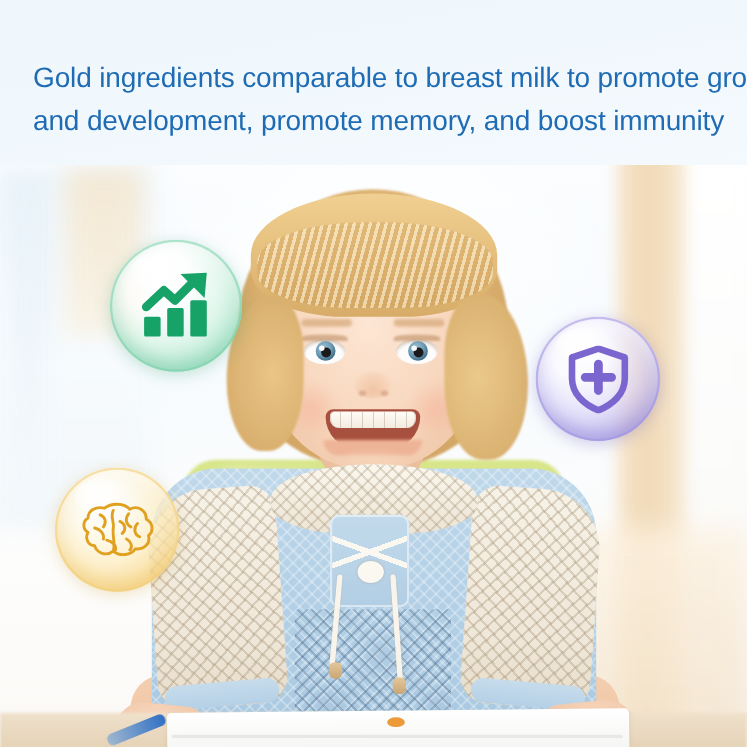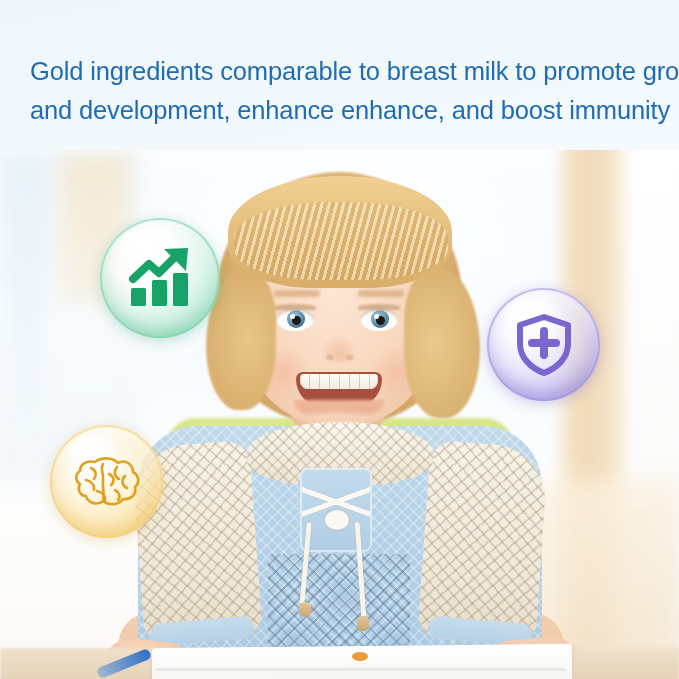--- a/index.html
+++ b/index.html
@@ -325,21 +325,21 @@
   }
   .b-brain .rim{box-shadow:inset 0 0 0 2px rgba(244,206,120,.6);}
 </style>
 </head>
 <body>
 
 <div class="banner">
 
   <div class="headline" style="color: rgb(31, 108, 180);">
     <span class="ln">Gold ingredients comparable to breast milk to promote growth</span>
-    <span class="ln">and development, enhance enhance, and boost immunity</span>
+    <span class="ln">and development, promote memory, and boost immunity</span>
   </div>
 
   <div class="photo">
     <div class="room"></div>
     <div class="pane-l"></div>
     <div class="pane-l2"></div>
     <div class="warm-l"></div>
     <div class="pane-r"></div>
     <div class="curtain-r"></div>
     <div class="warm-r-low"></div>

